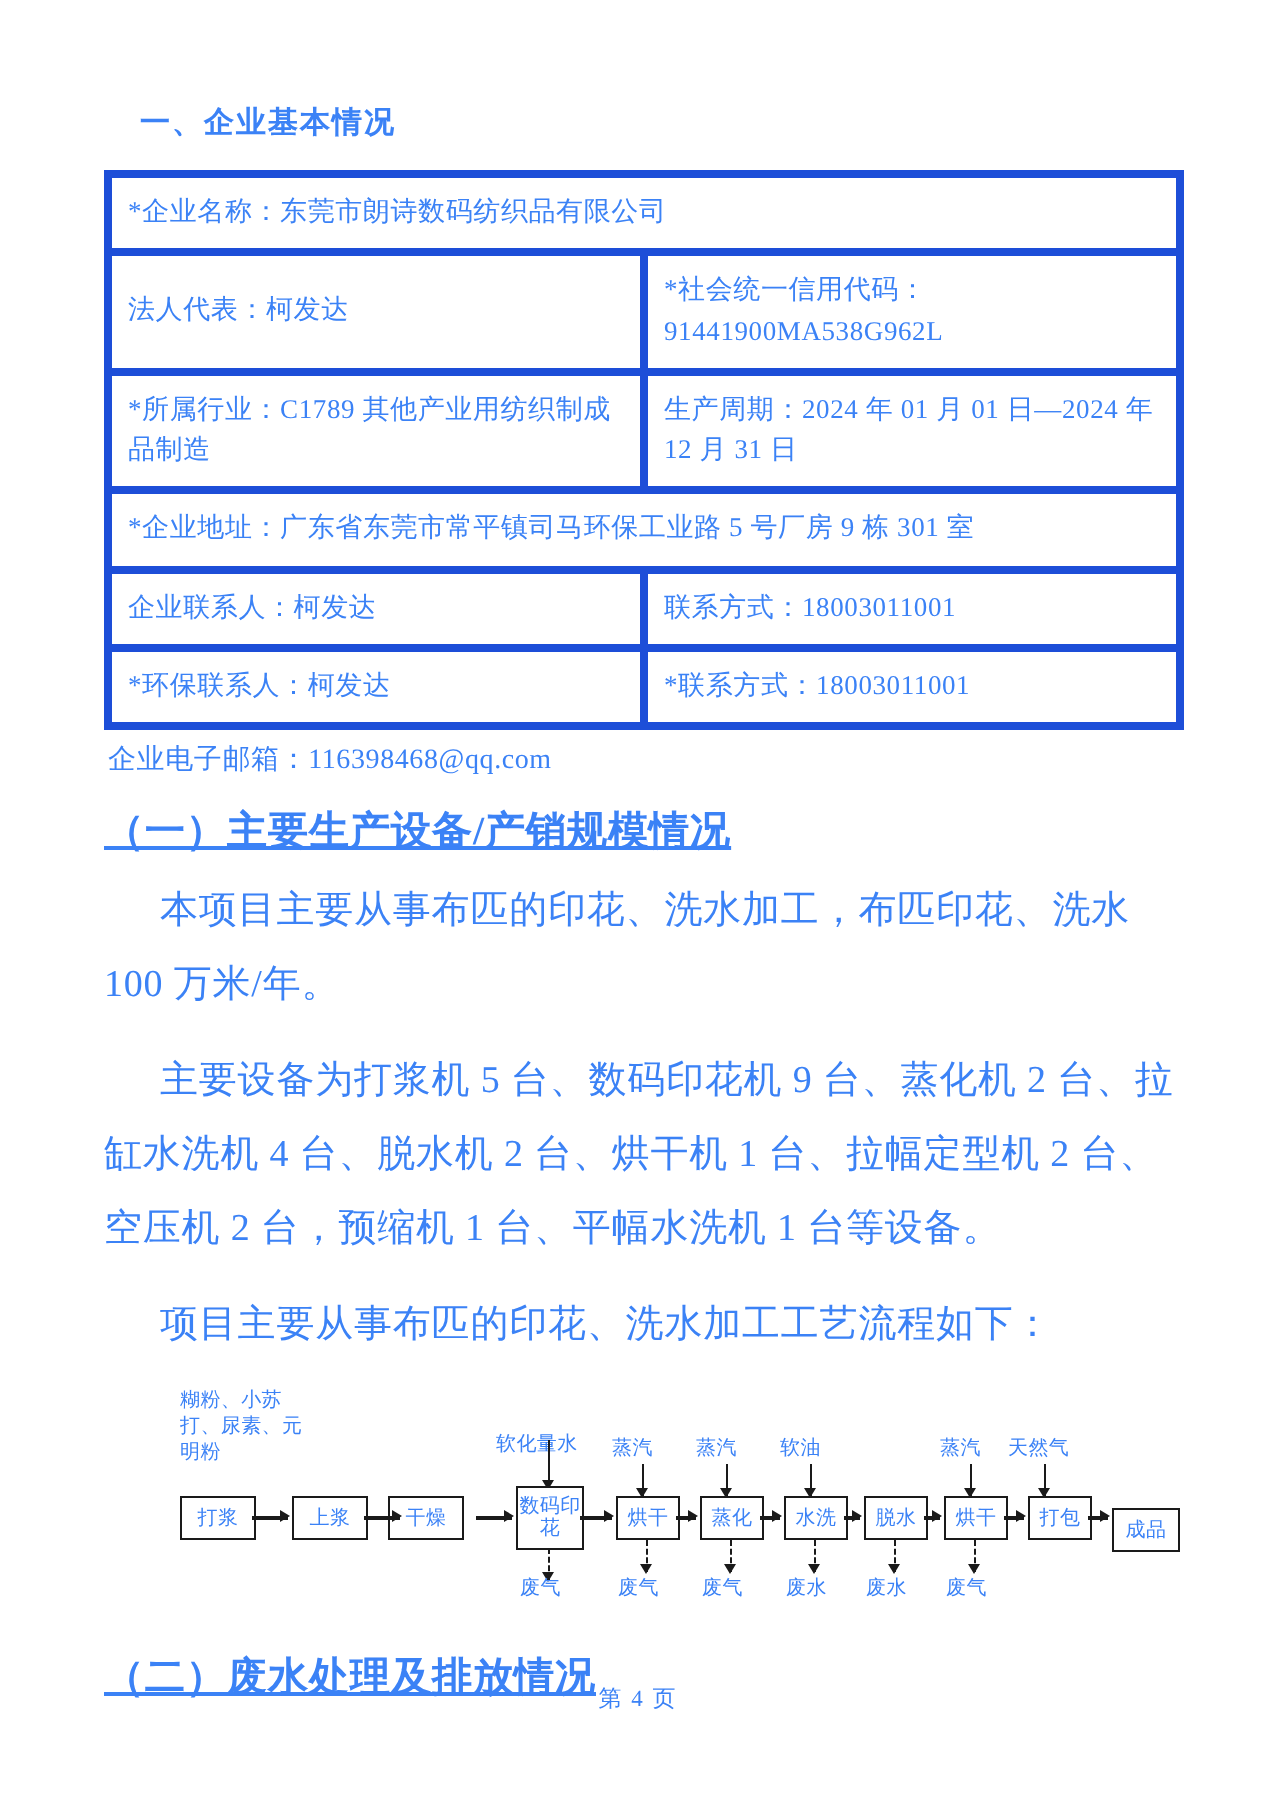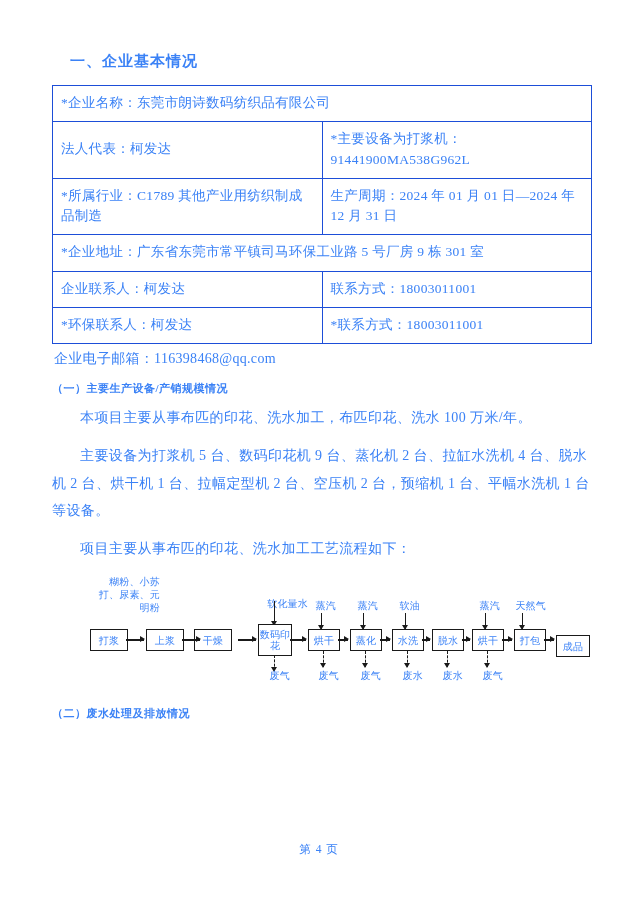--- a/index.html
+++ b/index.html
@@ -29,37 +29,38 @@
     letter-spacing: 1px;
     padding-left: 18px;
   }
   table.info {
     border-collapse: collapse;
     width: 100%;
     table-layout: fixed;
     font-size: 13.5px;
   }
   table.info td {
-    border: 1px solid #1d4ed8;
+    border: 4px solid #1d4ed8;
     padding: 7px 8px 8px 8px;
     vertical-align: middle;
     line-height: 1.5;
     letter-spacing: 0.3px;
   }
   .cell-tall {
     line-height: 1.75;
   }
   .sub-title {
-    font-size: 11px;
+    font-size: 20px;
     font-weight: bold;
     margin: 13px 0 8px 0;
     letter-spacing: 0.5px;
+    text-decoration: underline;
   }
   p.para {
-    font-size: 14px;
+    font-size: 19px;
     margin: 0 0 11px 0;
     text-indent: 28px;
     line-height: 1.95;
     letter-spacing: 0.4px;
   }
   .email-line {
     font-size: 14px;
     margin: 6px 0 4px 2px;
     letter-spacing: 0.3px;
   }
@@ -81,21 +82,21 @@
     align-items: center;
     justify-content: center;
     line-height: 1.15;
     font-size: 10px;
     letter-spacing: 0.2px;
   }
   .flow .lbl {
     position: absolute;
     font-size: 10px;
     line-height: 1.3;
-    text-align: right;
+    text-align: left;
     letter-spacing: 0.2px;
   }
   .flow .arrow-h {
     position: absolute;
     height: 1.3px;
     background: #1a1a1a;
   }
   .flow .arrow-h::after {
     content: "";
     position: absolute;
@@ -145,21 +146,21 @@
 
     <h1 class="section-title">一、企业基本情况</h1>
 
     <table class="info">
       <tbody>
         <tr>
           <td colspan="2">*企业名称：东莞市朗诗数码纺织品有限公司</td>
         </tr>
         <tr>
           <td style="width:44%">法人代表：柯发达</td>
-          <td>*主要设备为打浆机：91441900MA538G962L</td>
+          <td>*社会统一信用代码：91441900MA538G962L</td>
         </tr>
         <tr>
           <td class="cell-tall">*所属行业：C1789 其他产业用纺织制成品制造</td>
           <td class="cell-tall" style="vertical-align:top">生产周期：2024 年 01 月 01 日—2024 年 12 月 31 日</td>
         </tr>
         <tr>
           <td colspan="2">*企业地址：广东省东莞市常平镇司马环保工业路 5 号厂房 9 栋 301 室</td>
         </tr>
         <tr>
           <td>企业联系人：柯发达</td>

